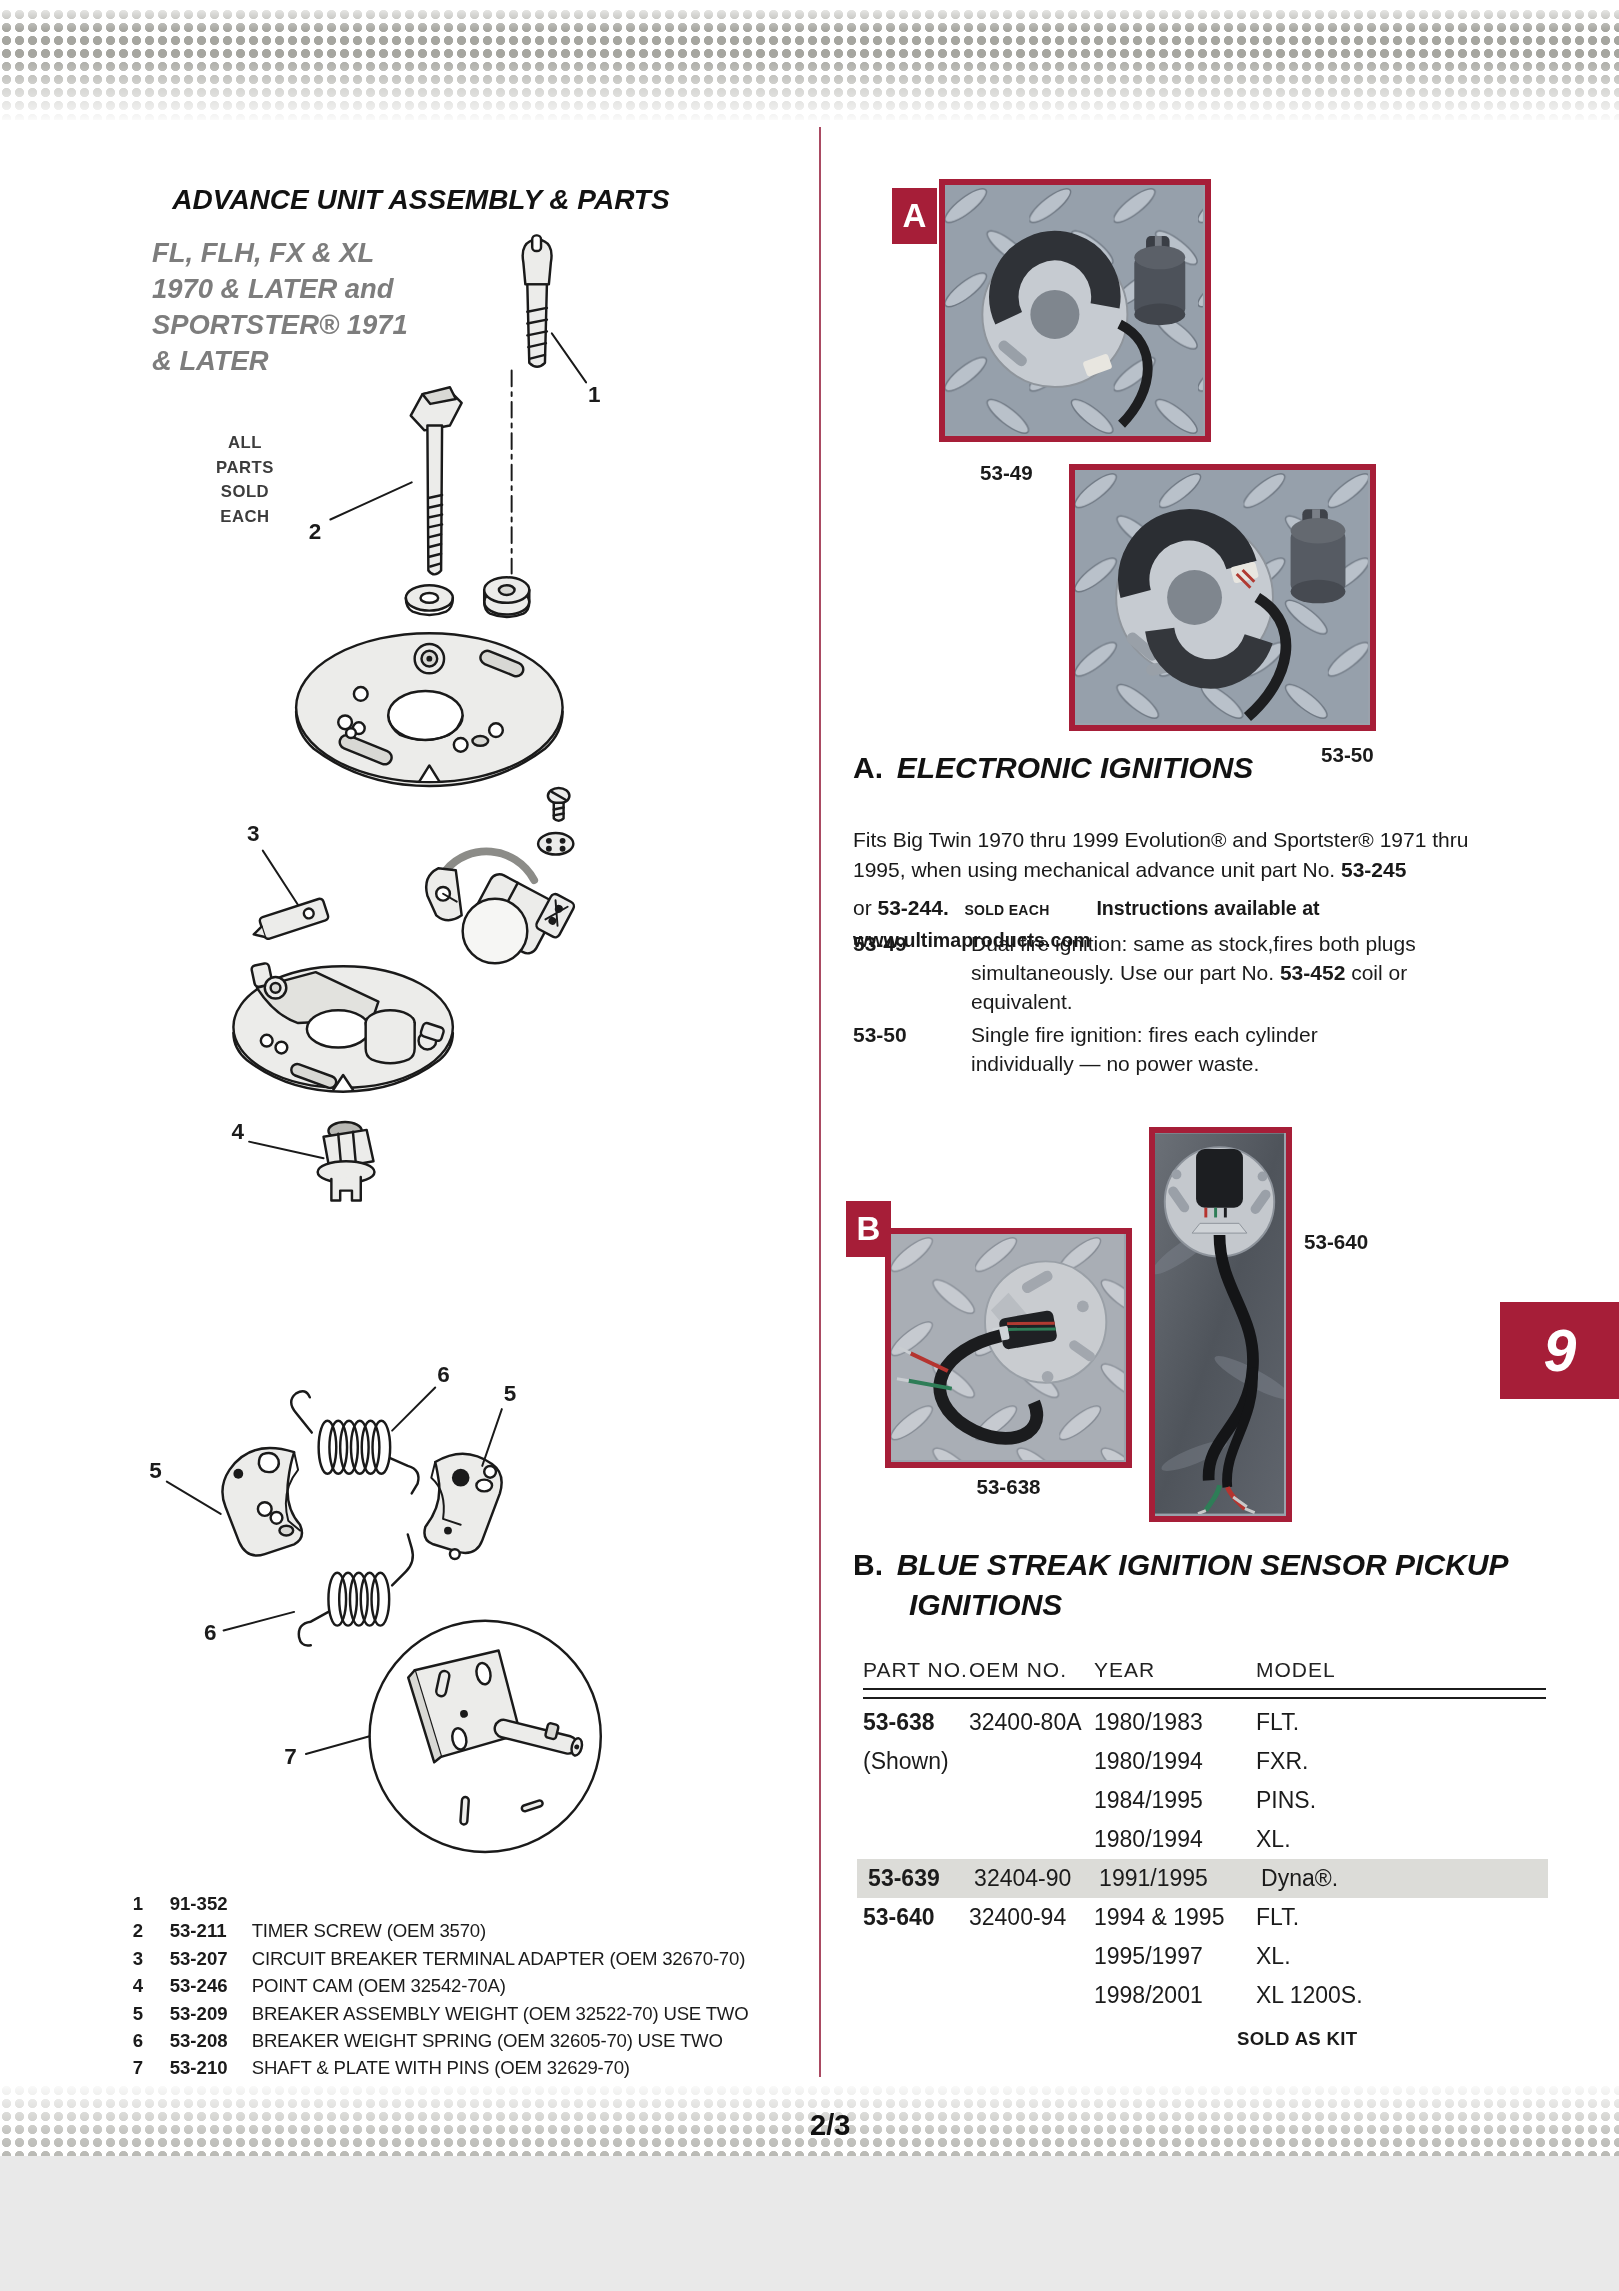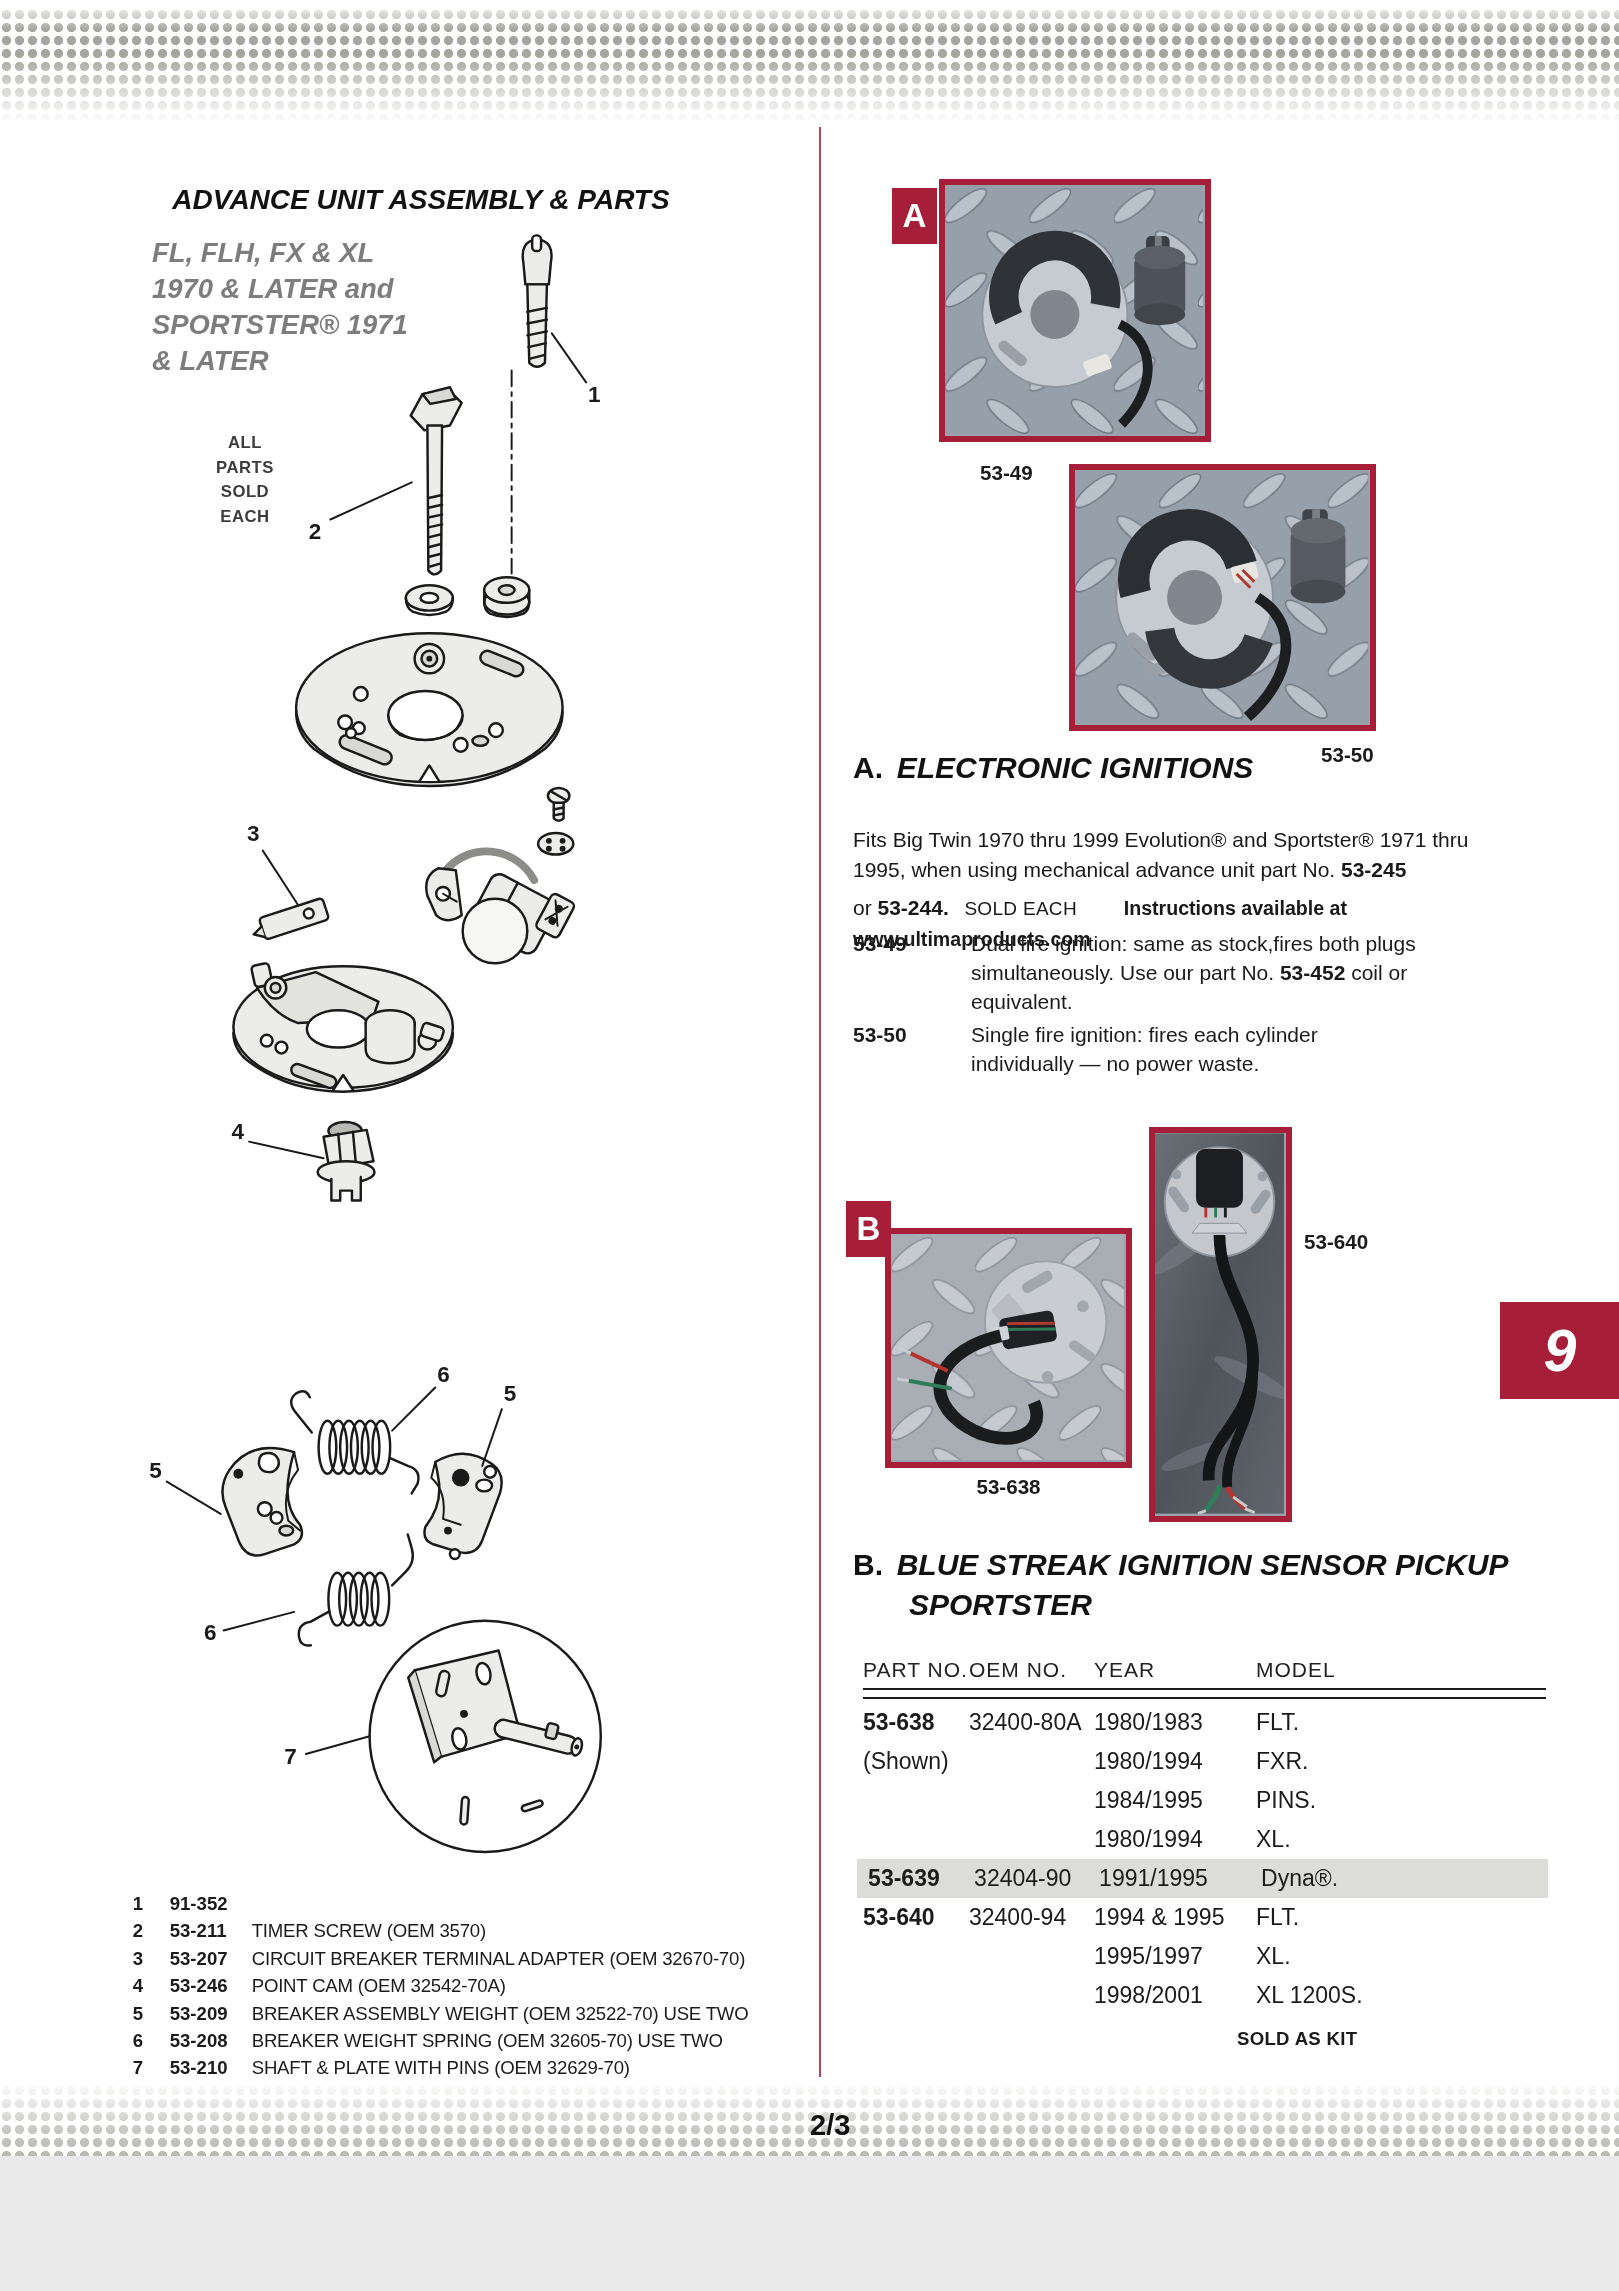--- a/index.html
+++ b/index.html
@@ -44,21 +44,21 @@
 
   
   .heading{position:absolute;font-size:30px;font-weight:bold;color:#121212;}
   .heading .hprefix{font-style:normal;margin-right:13.7px;}
   .heading .hital{font-style:italic;}
   .heading2{line-height:40px;}
   .heading2 .indent{margin-left:56px;}
 
   .intro{position:absolute;left:853px;top:825px;width:701px;font-size:21px;line-height:30px;color:#191919;}
   .b{font-weight:bold;}
-  .soldeach{font-size:19px;font-weight:normal;letter-spacing:0.3px;}
+  .soldeach{font-size:14px;font-weight:bold;letter-spacing:0.3px;}
   .gap{display:inline-block;width:41px;}
   .instr{font-size:19.6px;font-weight:bold;}
 
   .aitems{position:absolute;left:853px;top:929px;width:701px;font-size:21px;line-height:29px;}
   .aitem{display:flex;margin-bottom:3.9px;}
   .ainum{width:118px;font-weight:bold;}
   .adesc{width:480px;}
 
   
   .btable{position:absolute;left:863px;top:1658px;width:683px;}
@@ -514,21 +514,21 @@
       <path d="M66,360 C64,372 56,378 52,386" fill="none" stroke="#2e7d57" stroke-width="5"></path>
       <path d="M92,384 l10,4 M52,386 l-8,3 M80,372 l14,10" stroke="#c9c9c9" stroke-width="3" fill="none"></path>
     </svg>
   </div>
   <div class="photolabel" style="left:1304px;top:1230px;">53-640</div>
 
   <div class="tab9">9</div>
 
   <div class="heading heading2" style="left:853px;top:1545px;">
     <div><span class="hprefix">B.</span><span class="hital">BLUE STREAK IGNITION SENSOR PICKUP</span></div>
-    <div class="indent hital">SPORTSTER</div>
+    <div class="indent hital">IGNITIONS</div>
   </div>
 
   <div class="btable">
     <div class="thead">
       <span class="c-part">PART NO.</span>
       <span class="c-oem">OEM NO.</span>
       <span class="c-year">YEAR</span>
       <span class="c-model">MODEL</span>
     </div>
     <div class="rule"></div>

